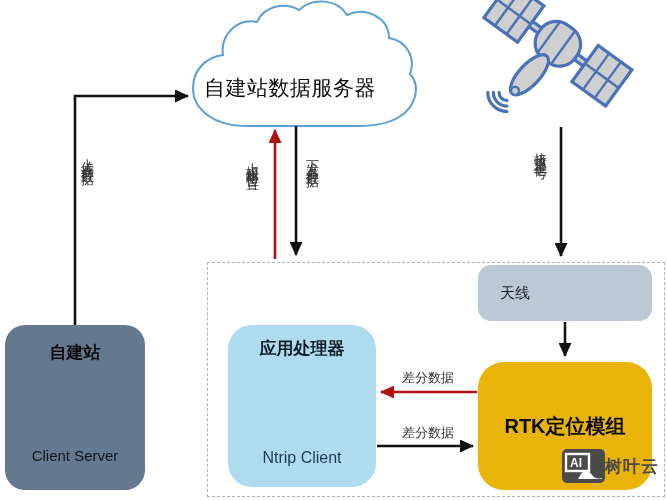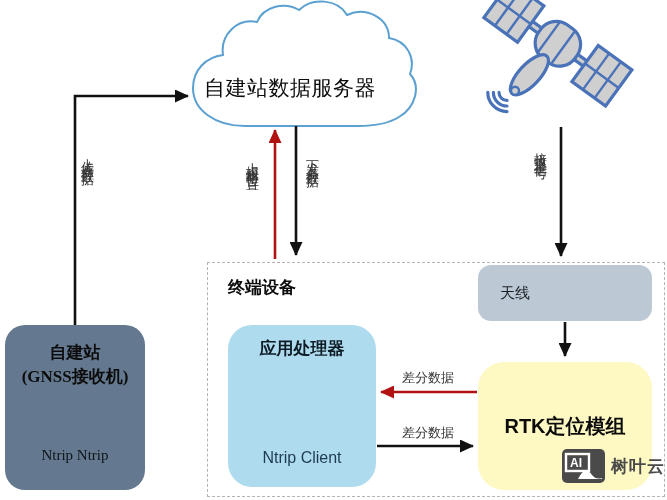--- a/index.html
+++ b/index.html
@@ -5,21 +5,21 @@
   html,body{margin:0;padding:0;background:#fff;}
   #stage{
     position:relative;width:667px;height:500px;overflow:hidden;background:#ffffff;
     font-family:"Liberation Sans","DejaVu Sans",sans-serif;color:#111;
   }
   #wires{position:absolute;left:0;top:0;width:667px;height:500px;z-index:1;}
   .box{position:absolute;box-sizing:border-box;}
   
   .station{
     left:5px;top:325px;width:140px;height:165px;background:#64798f;border-radius:20px;
-    z-index:2;text-align:center;padding-top:16px;font-family:Liberation Serif, serif;
+    z-index:2;text-align:center;padding-top:16px;
   }
   .station .t{font-weight:bold;font-size:17px;line-height:1.4;color:#0c0c0c;}
   .station .foot{position:absolute;left:0;right:0;bottom:26px;font-size:15px;color:#10151a;}
   
   .terminal{
     left:207px;top:262px;width:458px;height:235px;border:1.5px dashed #b3b3b3;
     z-index:2;background:transparent;
   }
   .terminal-title{position:absolute;left:228px;top:276px;font-weight:bold;font-size:17px;color:#0c0c0c;z-index:3;}
   
@@ -29,21 +29,21 @@
   }
   .appbox .t{font-weight:bold;font-size:17px;line-height:1.35;color:#0e1c26;}
   .appbox .foot{position:absolute;left:0;right:0;bottom:20px;font-size:16px;color:#1d3a52;margin-top:19px;}
   
   .antenna{
     left:478px;top:265px;width:174px;height:56px;background:#bcc8d4;border-radius:13px;
     z-index:3;display:flex;align-items:center;padding-left:22px;font-size:15px;color:#1a1f24;
   }
   
   .rtk{
-    left:478px;top:362px;width:174px;height:128px;background:#fef9c3;border-radius:26px;
+    left:478px;top:362px;width:174px;height:128px;background:#eab308;border-radius:26px;
     z-index:3;display:flex;align-items:center;justify-content:center;
     font-weight:bold;font-size:20px;color:#0c0c0c;
   }
   
   .cloud-label{
     position:absolute;left:197px;top:74px;width:186px;text-align:center;z-index:3;
     font-weight:normal;font-size:21px;color:#0c0c0c;letter-spacing:0.5px;
   }
   
   .vlabel{
@@ -54,21 +54,21 @@
     position:absolute;z-index:4;width:70px;text-align:center;font-size:13px;color:#333;
   }
   #lbl-upload{left:78px;top:148px;}
   #lbl-report{left:243px;top:152px;}
   #lbl-downlink{left:303px;top:150px;}
   #lbl-satsig{left:531px;top:142px;}
   #lbl-hp{left:393px;top:369px;}
   #lbl-diff{left:393px;top:424px;}
   
   .watermark{
-    position:absolute;left:562px;top:449px;z-index:5;display:flex;align-items:center;gap:6px;
+    position:absolute;left:562px;top:449px;z-index:5;display:flex;align-items:center;
   }
   .watermark .brand{font-weight:bold;font-size:17px;color:#4a4a4a;letter-spacing:1px;font-family:Liberation Mono, monospace;}
 </style>
 </head>
 <body>
 
 <div id="stage">
 
   <svg id="wires" viewBox="0 0 667 500">
     <defs>
@@ -136,26 +136,24 @@
     <line x1="565" y1="322" x2="565" y2="356" stroke="#111111" stroke-width="2.6" marker-end="url(#ah-black)"></line>
 
     <line x1="477" y1="392" x2="381" y2="392" stroke="#b01212" stroke-width="2.6" marker-end="url(#ah-red)"></line>
 
     <line x1="377" y1="446" x2="473" y2="446" stroke="#111111" stroke-width="2.6" marker-end="url(#ah-black)"></line>
   </svg>
 
   <div class="cloud-label">自建站数据服务器</div>
 
   <div class="box terminal"></div>
-  <div class="terminal-title">终端设备</div>
 
   <div class="box station">
     <div class="t">自建站</div>
-    <div class="t">(GNSS接收机)</div>
-    <div class="foot">Ntrip Ntrip</div>
+    <div class="foot">Client Server</div>
   </div>
 
   <div class="box appbox">
     <div class="t">应用处理器</div>
     <div class="foot">Ntrip Client</div>
   </div>
 
   <div class="box antenna">
     <span>天线</span>
   </div>

